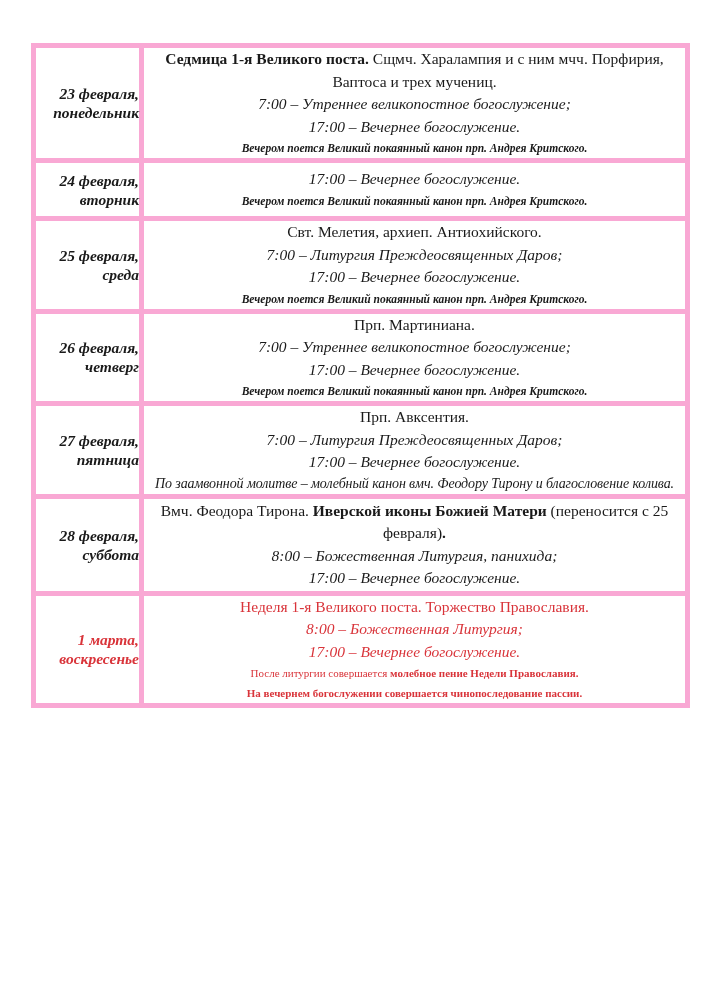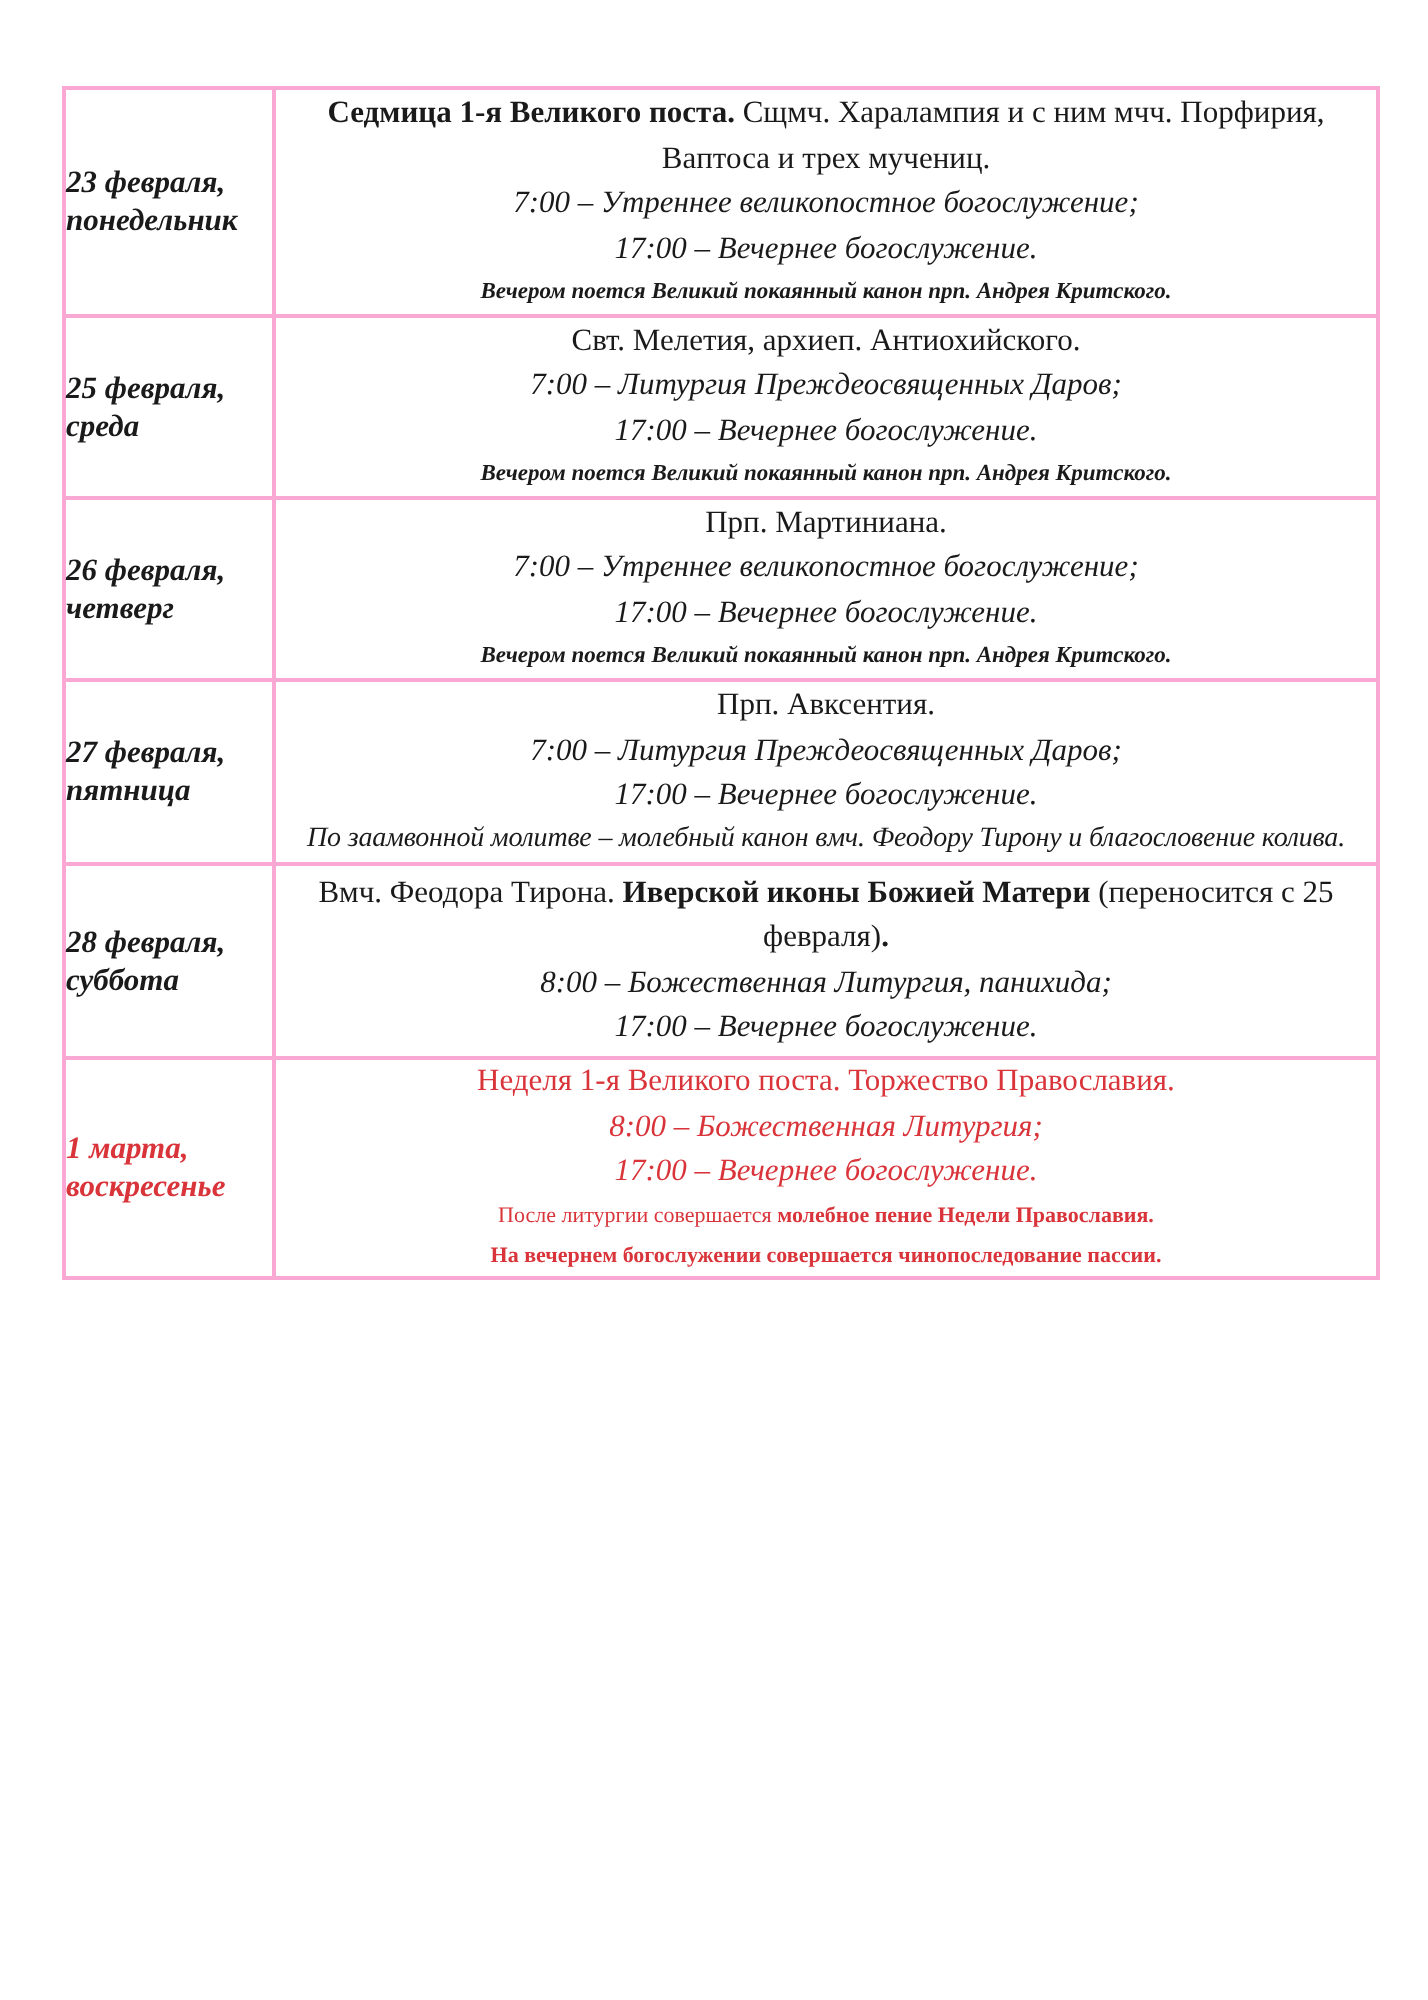--- a/index.html
+++ b/index.html
@@ -2,23 +2,23 @@
 <html><head>
 <meta charset="utf-8">
 <style>
   html, body { margin: 0; padding: 0; background: #ffffff; }
   body { width: 714px; height: 1000px; position: relative; overflow: hidden;
          font-family: "Liberation Serif", "DejaVu Serif", serif; color: #1a1a1a; }
   table.schedule {
     position: absolute; left: 31px; top: 43px; width: 659px;
     border-collapse: collapse; table-layout: fixed;
   }
-  table.schedule td { border: 2px solid #f9a8d4; padding: 0; vertical-align: middle; }
+  table.schedule td { border: 5px solid #f9a8d4; padding: 0; vertical-align: middle; }
   td.date-cell {
-    width: 103px; text-align: left; font-weight: bold; font-style: italic;
+    width: 103px; text-align: right; font-weight: bold; font-style: italic;
     font-size: 15.5px; line-height: 19px;
   }
   td.content-cell { text-align: center; font-size: 15.5px; line-height: 22.5px; padding: 1px 4px; }
   .line { display: block; }
   .it { font-style: italic; text-align: center; }
   .b { font-weight: bold; }
   .note { font-size: 11.5px; font-weight: bold; font-style: italic; line-height: 20px; }
   .note-light { font-size: 14px; font-style: italic; line-height: 20px; font-weight: normal; letter-spacing: -0.1px; }
   .red { color: #d9343a; }
   tr.r1 { height: 114px; }
@@ -42,20 +42,30 @@
         <span class="line">понедельник</span>
       </td>
       <td class="content-cell">
         <span><span class="b">Седмица 1-я Великого поста.</span><span> Сщмч. Харалампия и с ним мчч. Порфирия, Вaптоса и трех мучениц.</span></span>
         <span class="line it">7:00 – Утреннее великопостное богослужение;</span>
         <span class="line it">17:00 – Вечернее богослужение.</span>
         <span class="line note">Вечером поется Великий покаянный канон прп. Андрея Критского.</span>
       </td>
     </tr>
 
+    <tr class="r2">
+      <td class="date-cell">
+        <span class="line">24 февраля,</span>
+        <span class="line">вторник</span>
+      </td>
+      <td class="content-cell">
+        <span class="line it">17:00 – Вечернее богослужение.</span>
+        <span class="line note">Вечером поется Великий покаянный канон прп. Андрея Критского.</span>
+      </td>
+    </tr>
 
     <tr class="r3">
       <td class="date-cell">
         <span class="line">25 февраля,</span>
         <span class="line">среда</span>
       </td>
       <td class="content-cell">
         <span class="line">Свт. Мелетия, архиеп. Антиохийского.</span>
         <span class="line it">7:00 – Литургия Преждеосвященных Даров;</span>
         <span class="line it">17:00 – Вечернее богослужение.</span>

